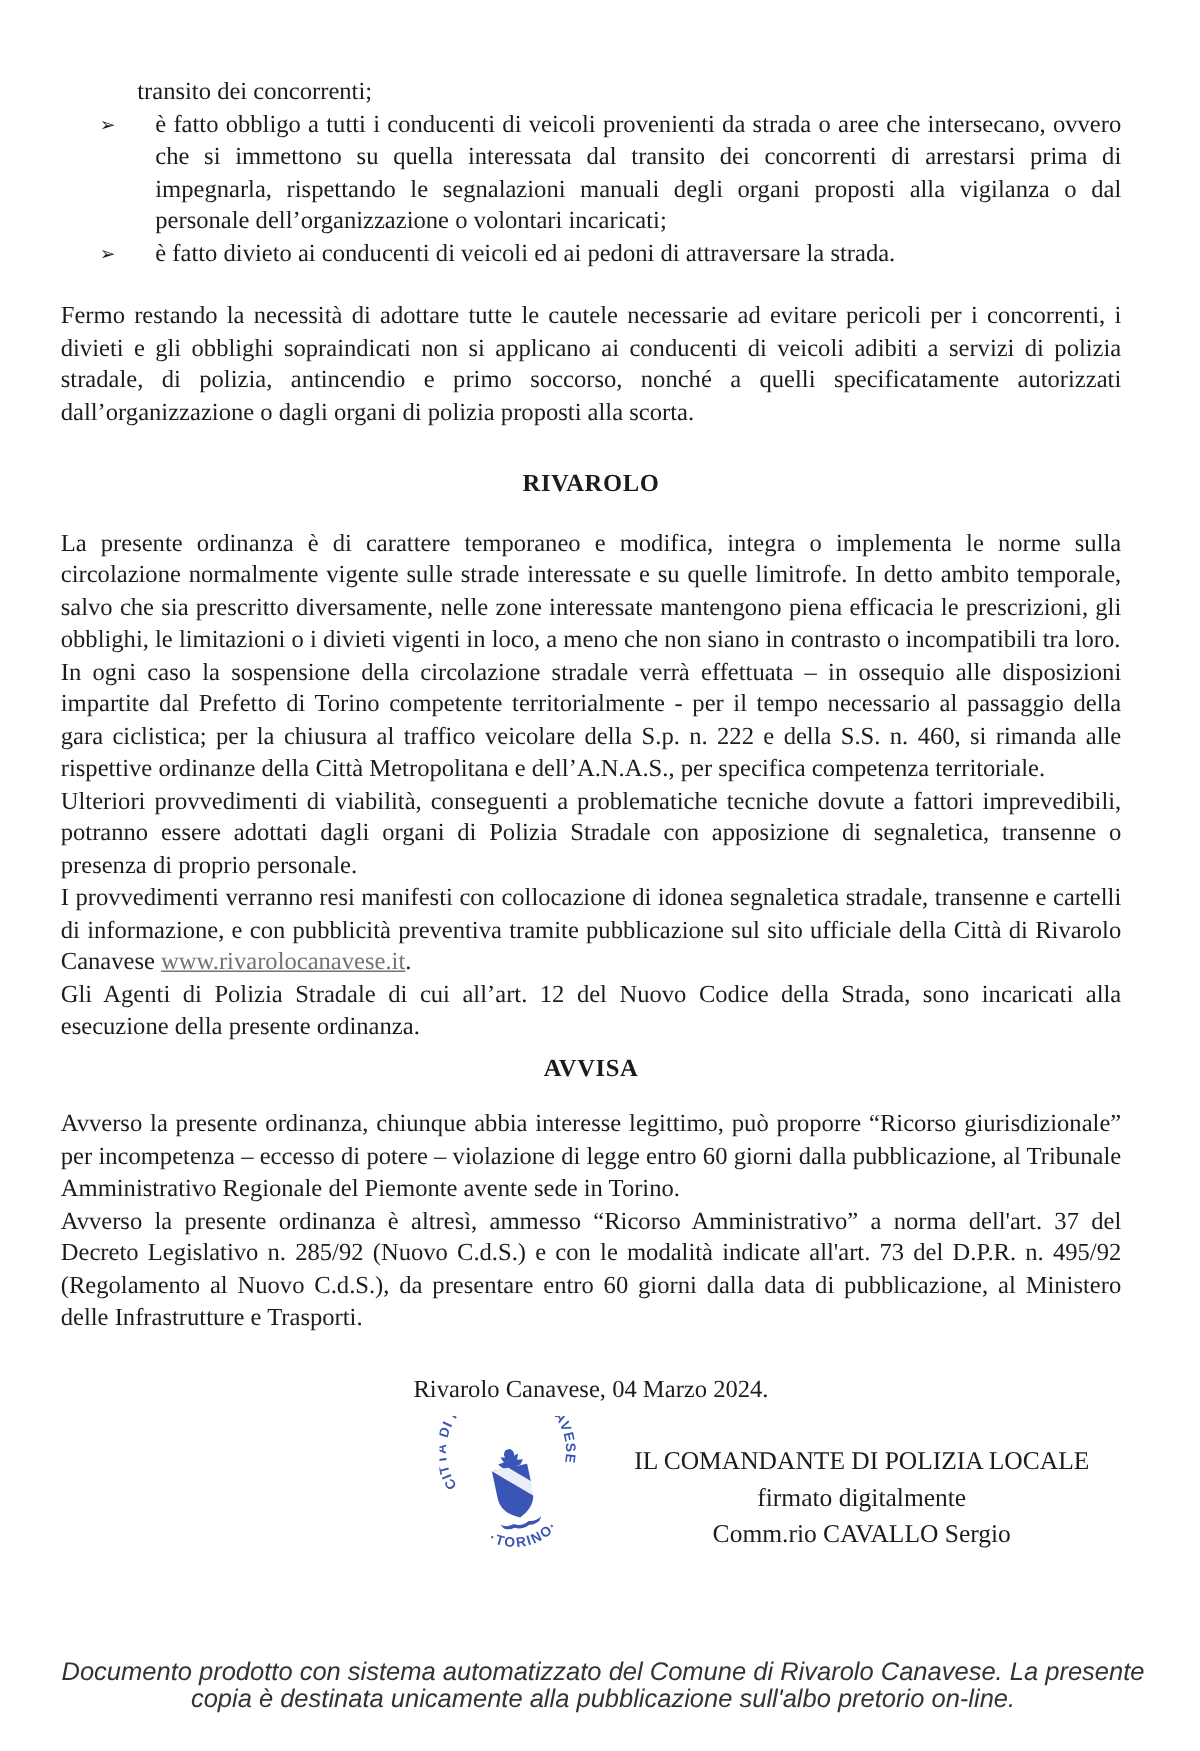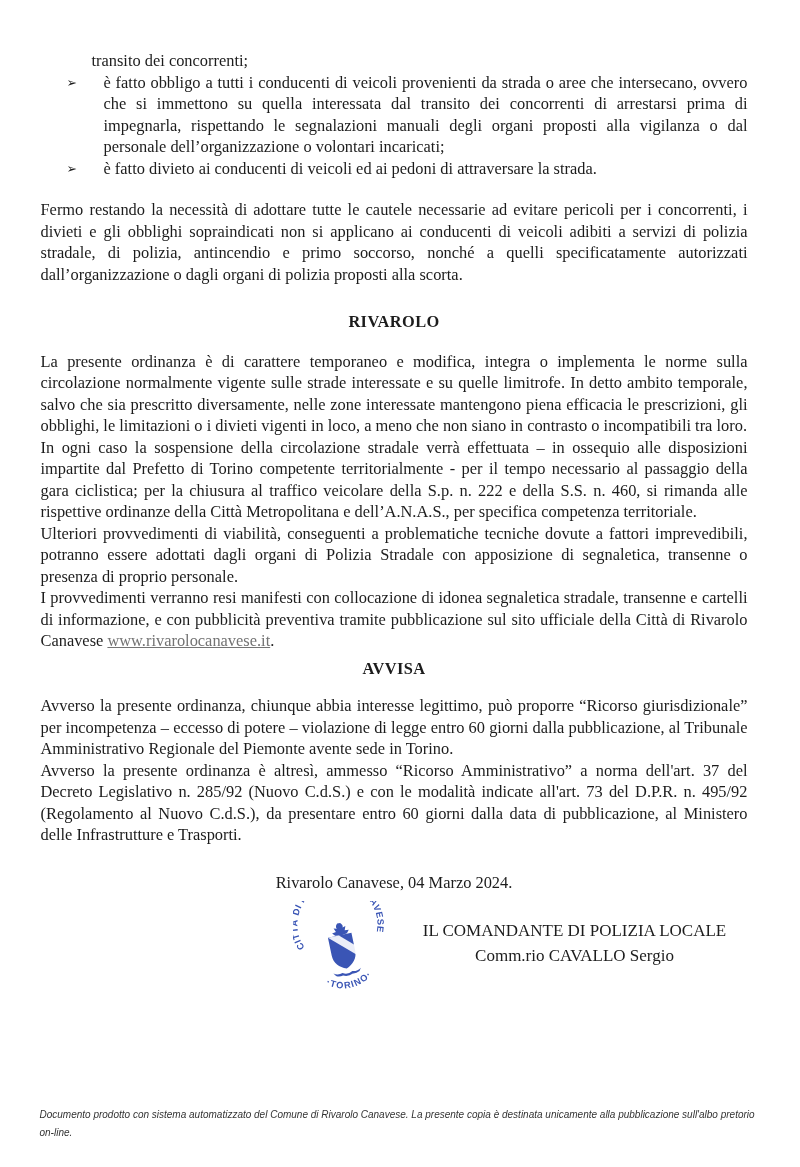--- a/index.html
+++ b/index.html
@@ -35,22 +35,22 @@
   .dateline{ margin-top:26px; text-align:center; }
   .sig-section{ position:relative; height:120px; margin-top:8px; }
   .stamp{ position:absolute; left:252px; top:0; width:100px; height:100px; }
   .sig-block{
     position:absolute; left:350px; top:18px; width:368px;
     text-align:center; line-height:24.5px; font-size:17px;
   }
   .footer{
     position:absolute; left:36px; top:1106px; right:32px;
     font-family:"Liberation Sans","DejaVu Sans",sans-serif;
-    font-style:italic; font-size:10px; line-height:18px;
-    color:#333333; text-align:left;
+    font-style:italic; font-size:17px; line-height:18px;
+    color:#333333; text-align:center;
   }
 </style>
 </head>
 <body>
 
 <div class="page">
 
   <div class="list-cont">transito dei concorrenti;</div>
 
   <div class="bullet-row">
@@ -66,20 +66,21 @@
   <p class="para para-fermo">Fermo restando la necessità di adottare tutte le cautele necessarie ad evitare pericoli per i concorrenti, i divieti e gli obblighi sopraindicati non si applicano ai conducenti di veicoli adibiti a servizi di polizia stradale, di polizia, antincendio e primo soccorso, nonché a quelli specificatamente autorizzati dall’organizzazione o dagli organi di polizia proposti alla scorta.</p>
 
   <div class="heading">RIVAROLO</div>
 
   <p class="para">La presente ordinanza è di carattere temporaneo e modifica, integra o implementa le norme sulla circolazione normalmente vigente sulle strade interessate e su quelle limitrofe. In detto ambito temporale, salvo che sia prescritto diversamente, nelle zone interessate mantengono piena efficacia le prescrizioni, gli obblighi, le limitazioni o i divieti vigenti in loco, a meno che non siano in contrasto o incompatibili tra loro.</p>
   <p class="para">In ogni caso la sospensione della circolazione stradale verrà effettuata – in ossequio alle disposizioni impartite dal Prefetto di Torino competente territorialmente - per il tempo necessario al passaggio della gara ciclistica; per la chiusura al traffico veicolare della S.p. n. 222 e della S.S. n. 460, si rimanda alle rispettive ordinanze della Città Metropolitana e dell’A.N.A.S., per specifica competenza territoriale.</p>
   <p class="para">Ulteriori provvedimenti di viabilità, conseguenti a problematiche tecniche dovute a fattori imprevedibili, potranno essere adottati dagli organi di Polizia Stradale con apposizione di segnaletica, transenne o presenza di proprio personale.</p>
 
   <p class="para"><span>I provvedimenti verranno resi manifesti con collocazione di idonea segnaletica stradale, transenne e cartelli di informazione, e con pubblicità preventiva tramite pubblicazione sul sito ufficiale della Città di Rivarolo Canavese </span><a class="doc-link" href="#" style="color:#737373">www.rivarolocanavese.it</a><span>.</span></p>
 
+  <p class="para">Gli Agenti di Polizia Stradale di cui all’art. 12 del Nuovo Codice della Strada, sono incaricati alla esecuzione della presente ordinanza.</p>
 
   <div class="heading heading-avvisa">AVVISA</div>
 
   <p class="para">Avverso la presente ordinanza, chiunque abbia interesse legittimo, può proporre “Ricorso giurisdizionale” per incompetenza – eccesso di potere – violazione di legge entro 60 giorni dalla pubblicazione, al Tribunale Amministrativo Regionale del Piemonte avente sede in Torino.</p>
   <p class="para">Avverso la presente ordinanza è altresì, ammesso “Ricorso Amministrativo” a norma dell'art. 37 del Decreto Legislativo n. 285/92 (Nuovo C.d.S.) e con le modalità indicate all'art. 73 del D.P.R. n. 495/92 (Regolamento al Nuovo C.d.S.), da presentare entro 60 giorni dalla data di pubblicazione, al Ministero delle Infrastrutture e Trasporti.</p>
 
   <div class="dateline">Rivarolo Canavese, 04 Marzo 2024.</div>
 
   <div class="sig-section">
     <svg class="stamp" viewBox="0 0 100 100" aria-hidden="true">
@@ -99,19 +100,20 @@
 
         <path d="M38 34 h24 v18 c0 8 -5 13 -12 16 c-7 -3 -12 -8 -12 -16 z"></path>
         <path d="M38 34 l24 22 c0.8 -1.8 1.2 -3.2 1.2 -5.2 l0 -4 -14 -12.8 z" fill="#ffffff" opacity="0.9"></path>
         <path d="M44 34 l18 16.5 l0 -6 -11.5 -10.5 z" fill="#ffffff" opacity="0.0"></path>
 
         <path d="M36 70 q4 3 9 1.5 q5 3 10 0 q5 1.5 9 -1.5 l-2 3 q-4 2 -7 1 q-5 2.5 -10 0 q-4 1 -7 -1 z"></path>
       </g>
     </svg>
     <div class="sig-block">
       <div>IL COMANDANTE DI POLIZIA LOCALE</div>
+      <div>firmato digitalmente</div>
       <div>Comm.rio CAVALLO Sergio</div>
     </div>
   </div>
 
   <div class="footer">Documento prodotto con sistema automatizzato del Comune di Rivarolo Canavese.  La presente copia è destinata unicamente alla pubblicazione sull'albo pretorio on-line.</div>
 
 </div>
 
 </body></html>

